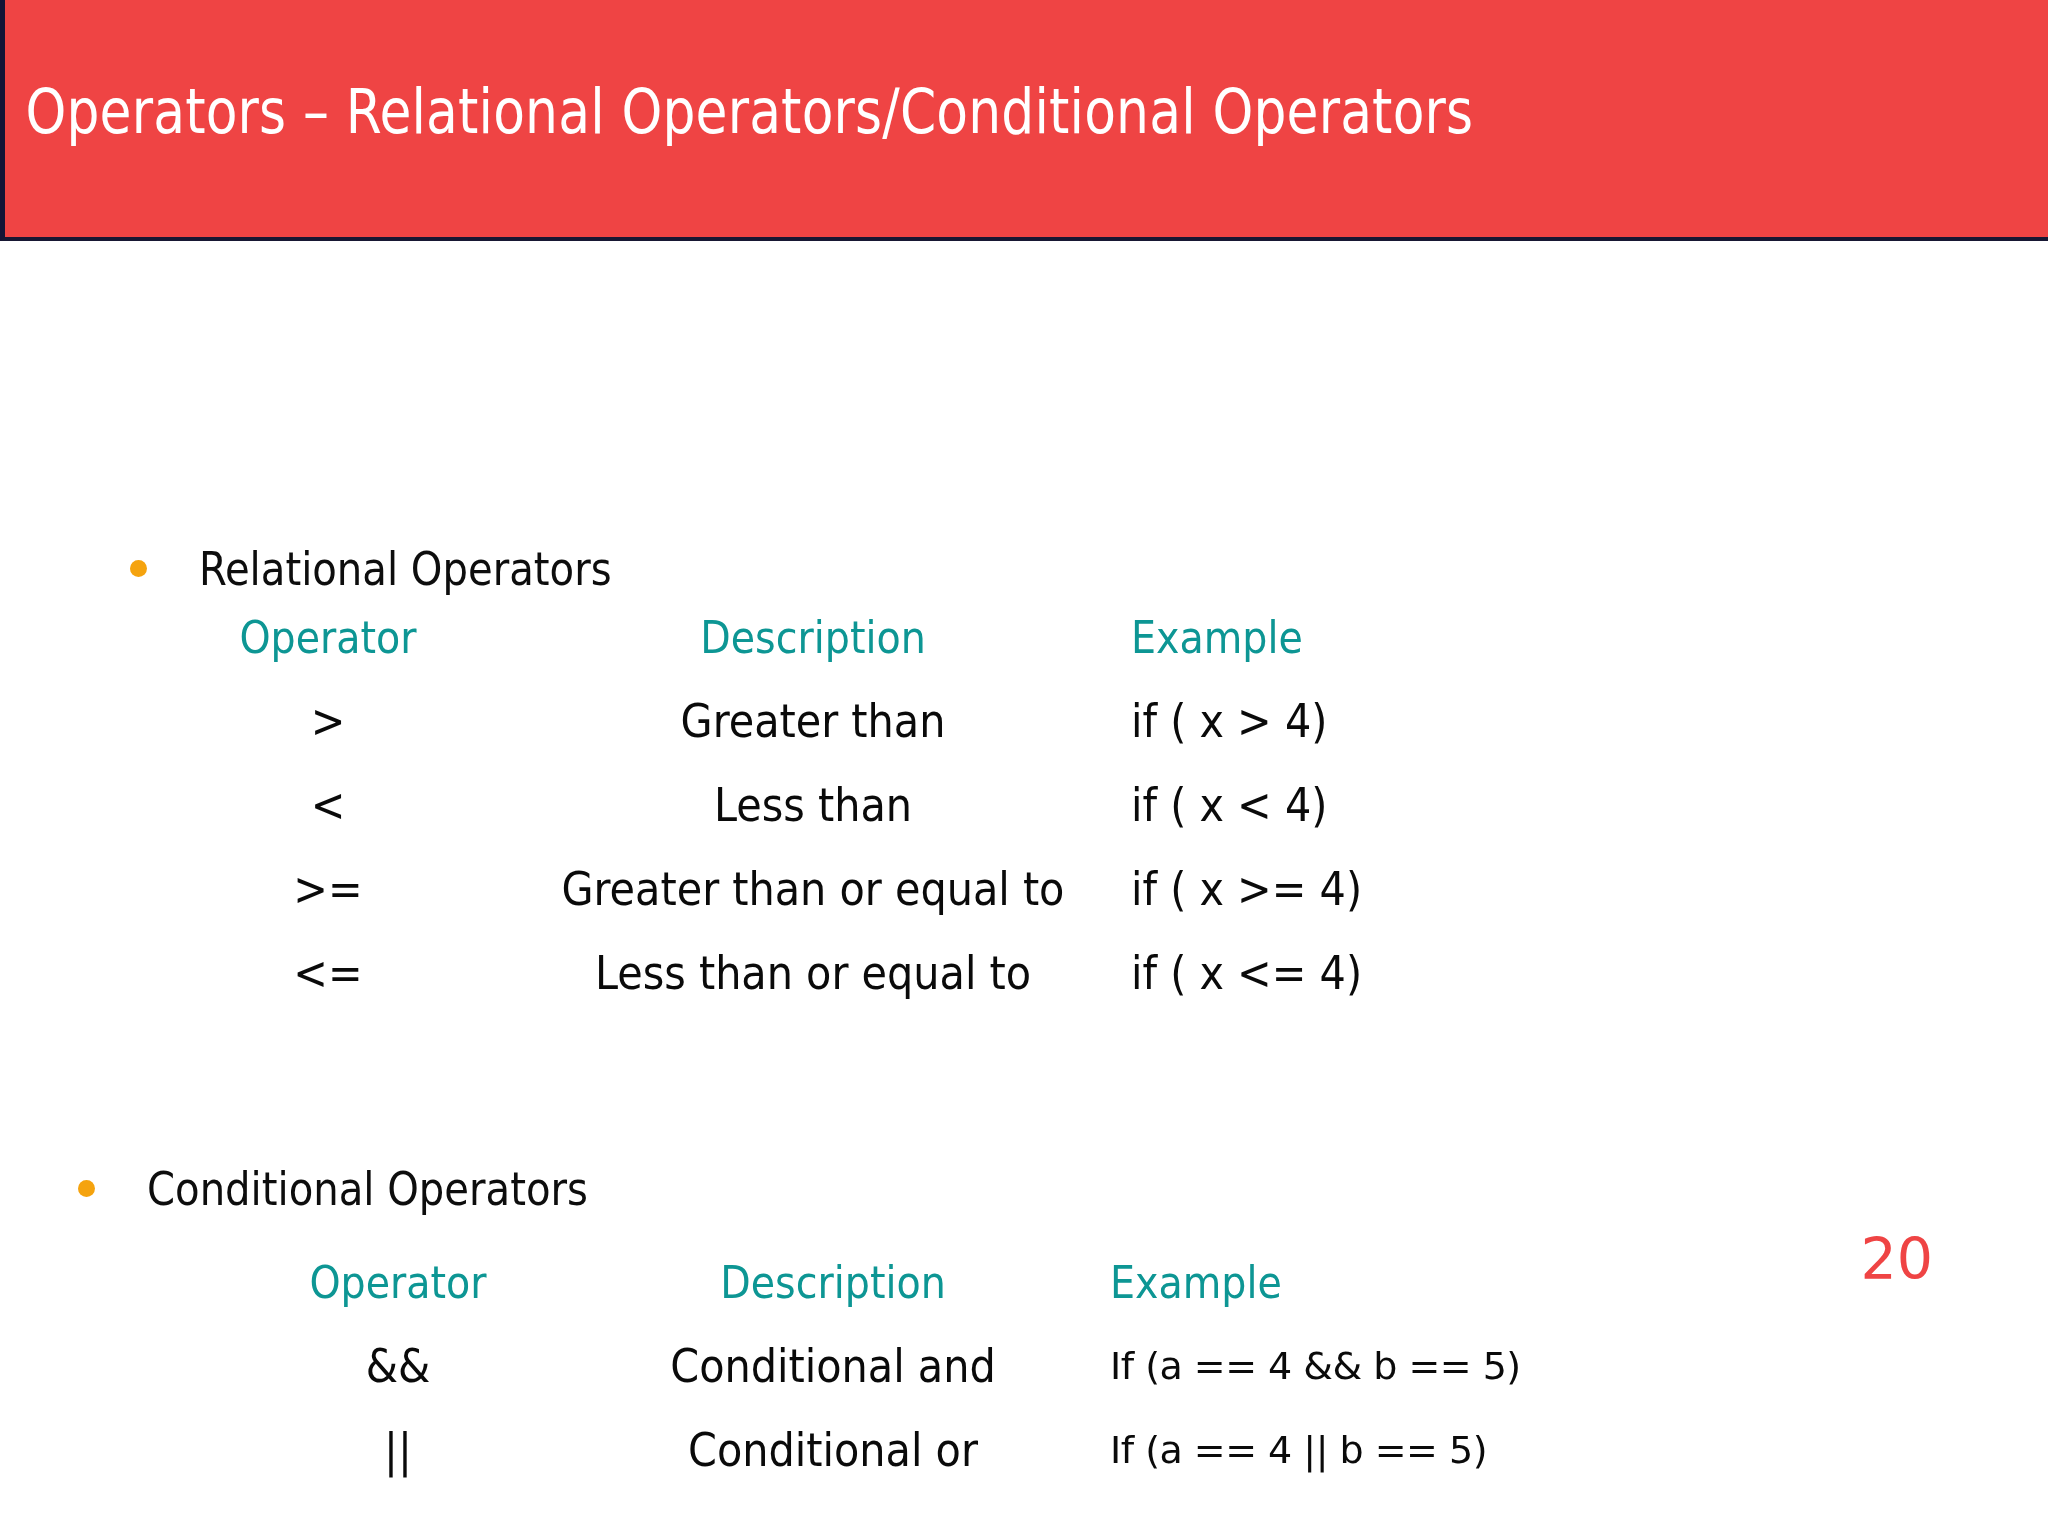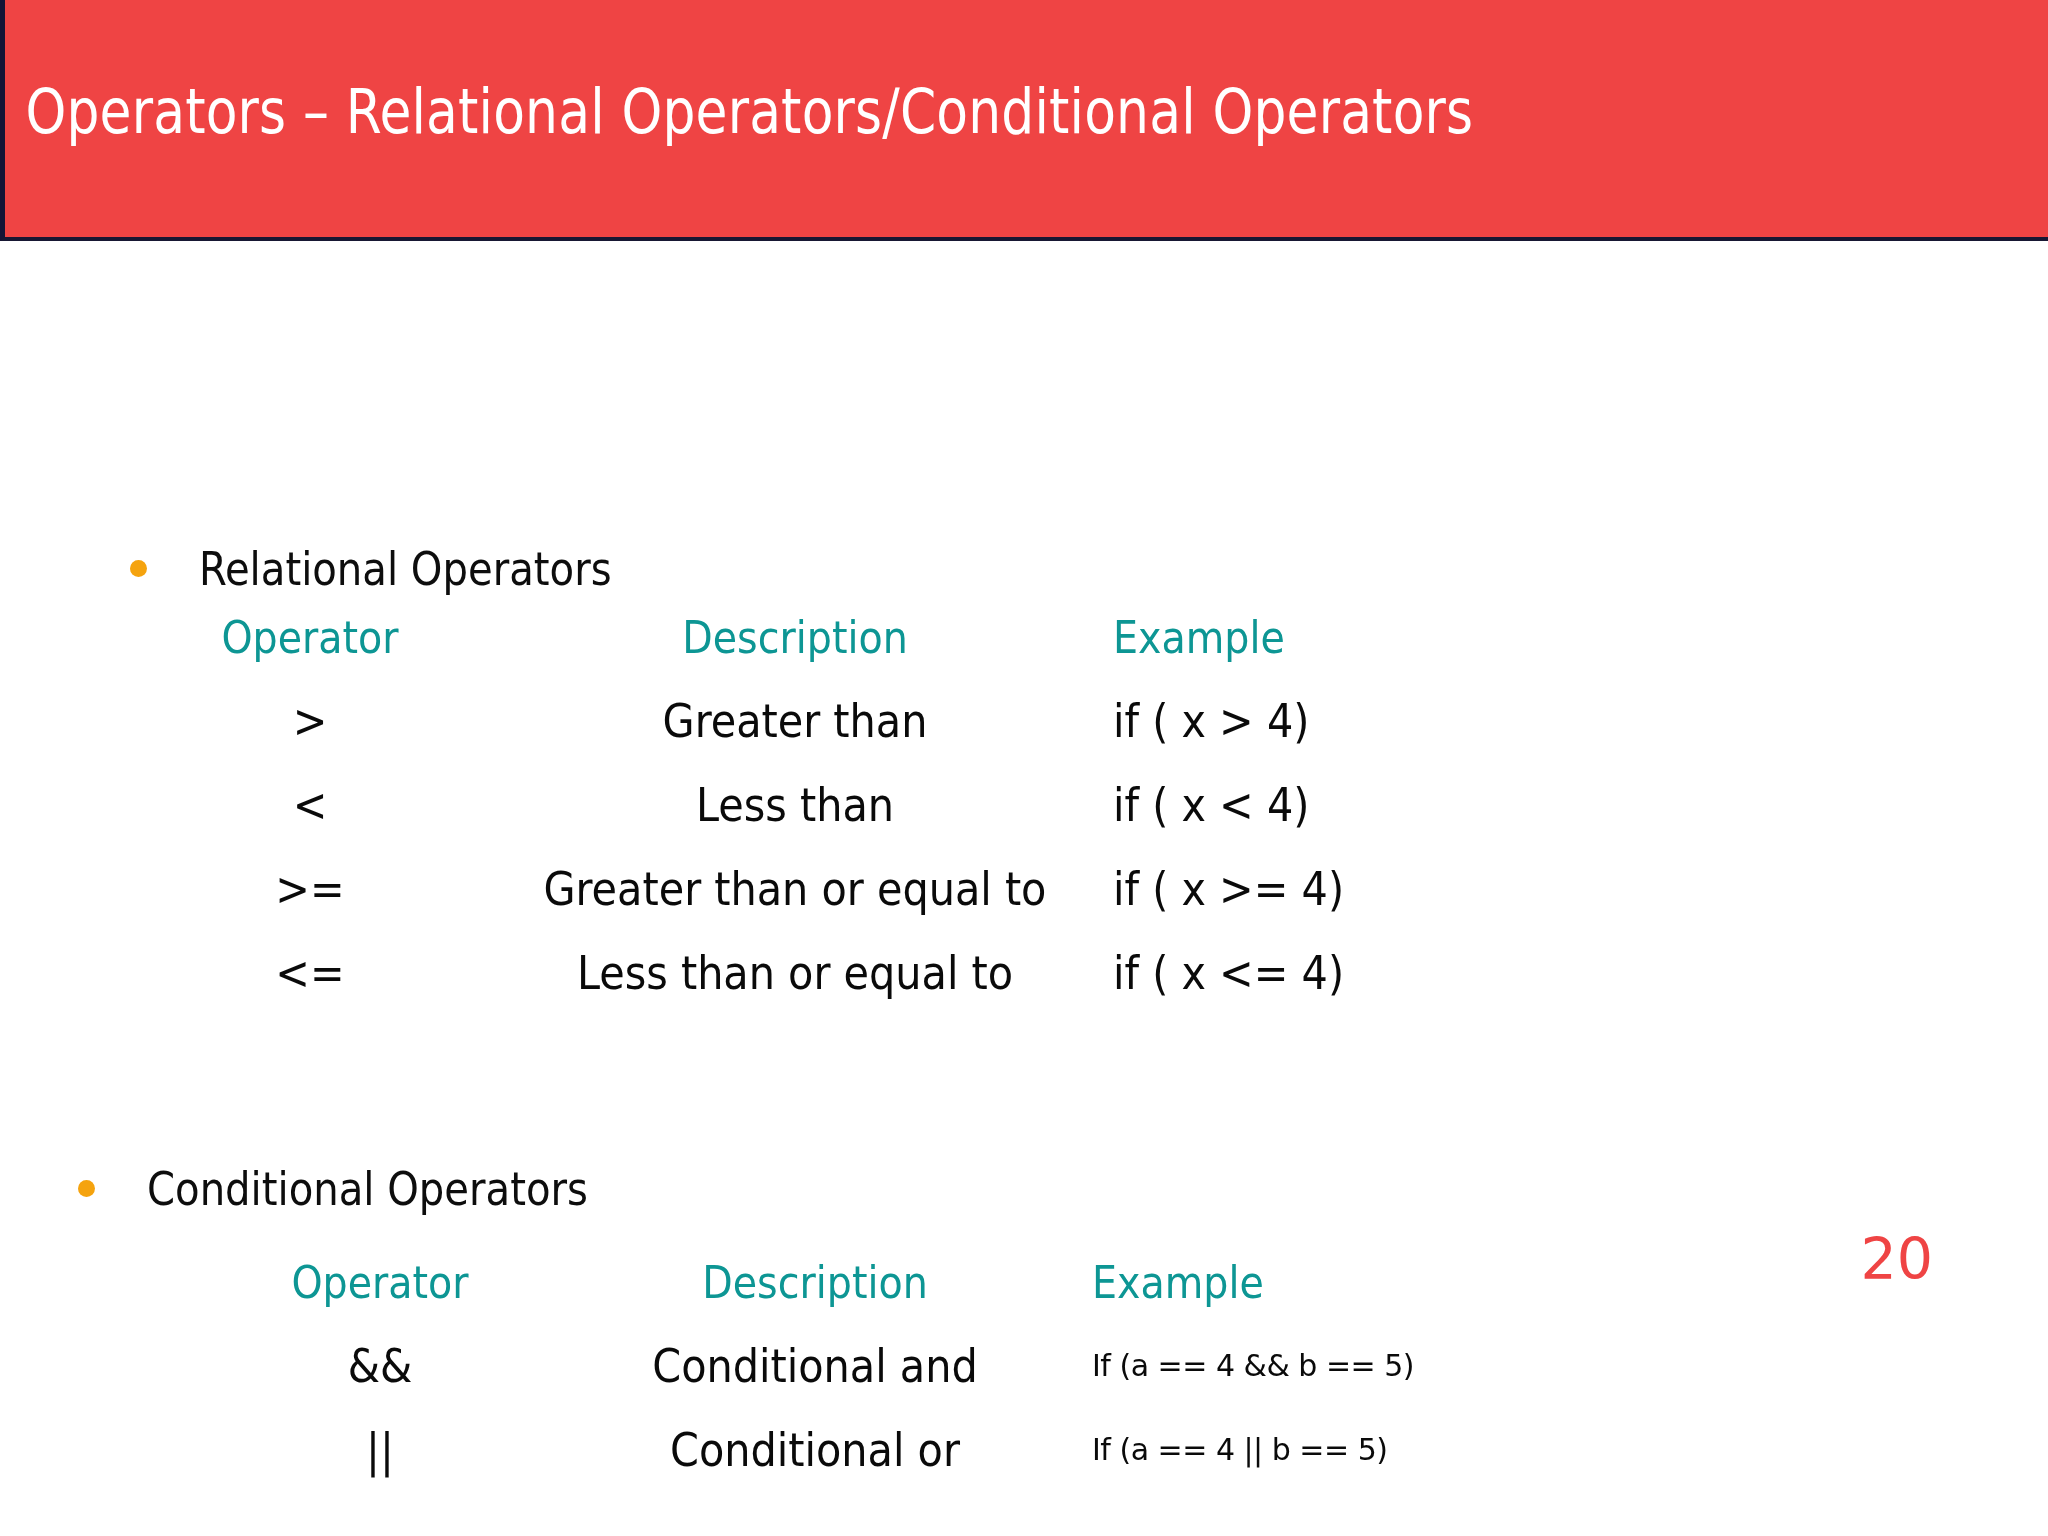--- a/index.html
+++ b/index.html
@@ -88,20 +88,21 @@
   #bullet-relational .bullet-label { margin-left: 52px; }
 
   #bullet-conditional { left: 78px; top: 920px; }
   #bullet-conditional .bullet-label { margin-left: 52px; }
 
   
   .op-table {
     position: absolute;
     border-collapse: collapse;
     font-family: "DejaVu Sans Condensed", "Liberation Sans Narrow", "Liberation Sans", sans-serif;
+    margin-left: 18px;
   }
   .op-table th,
   .op-table td {
     padding: 0;
     font-weight: 400;
     line-height: 1.0;
     white-space: nowrap;
   }
   .op-table thead th {
     color: #0D9694;
@@ -129,21 +130,21 @@
   #table-conditional .col-op   { width: 180px; text-align: center; }
   #table-conditional .col-desc { width: 450px; text-align: center; padding-left: 120px; }
   #table-conditional .col-ex   { width: 440px; text-align: left;   padding-left: 52px; }
   #table-conditional thead .col-op   { text-align: center; }
   #table-conditional thead .col-desc { text-align: center; padding-left: 120px; }
   #table-conditional thead .col-ex   { text-align: left; padding-left: 52px; }
 
   
   #table-conditional tbody .col-ex {
     font-family: "DejaVu Sans", "Liberation Sans", sans-serif;
-    font-size: 30px;
+    font-size: 38px;
     letter-spacing: -0.5px;
   }
 
   
   .page-number {
     position: absolute;
     right: 115px;
     bottom: 38px;
     font-size: 57px;
     color: #ef4444;

